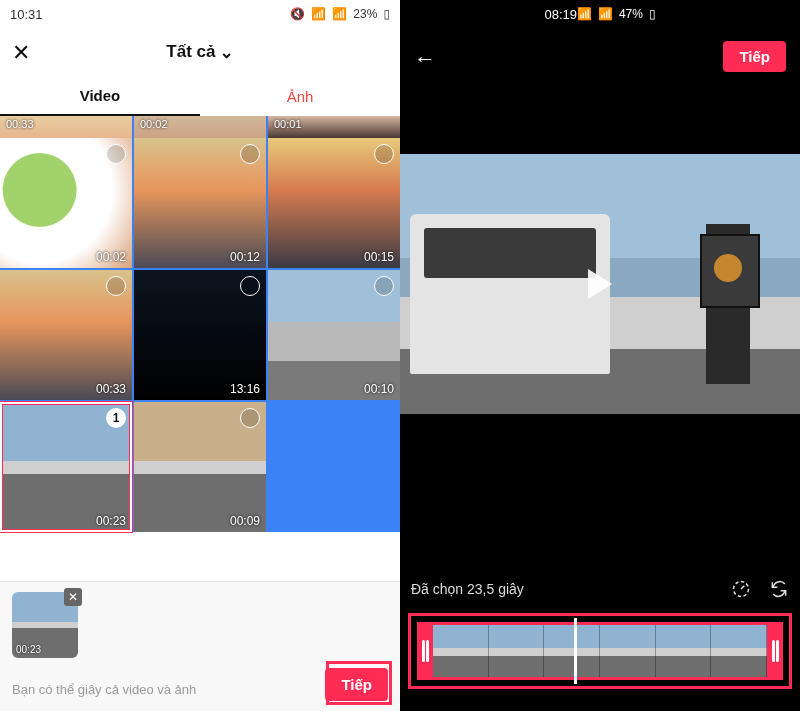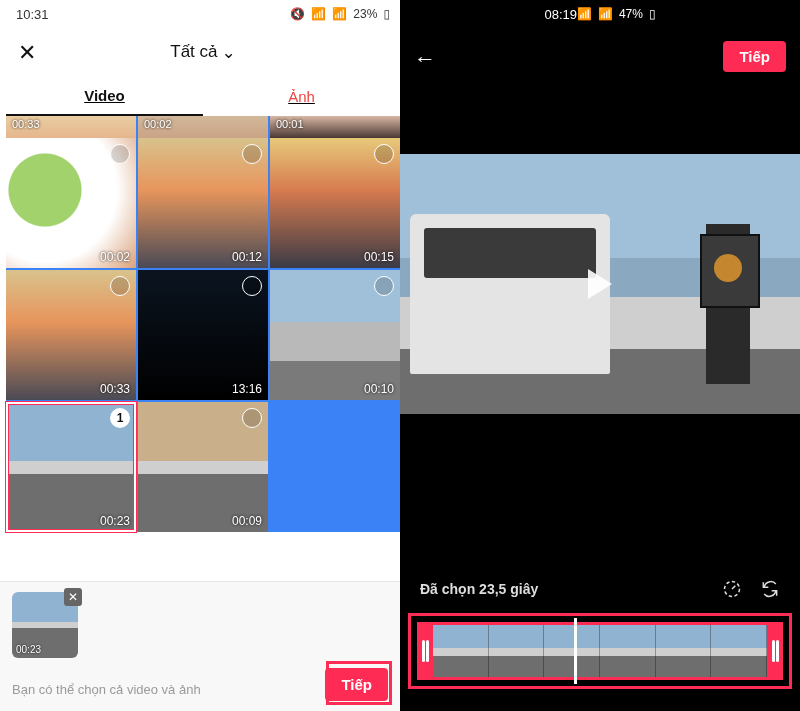--- a/index.html
+++ b/index.html
@@ -1,29 +1,29 @@
 <!DOCTYPE html>
 <html><head>
 <meta charset="utf-8">
 <style>
   * { box-sizing: border-box; margin: 0; padding: 0; }
   body { font-family: -apple-system, Helvetica, Arial, sans-serif; background:#222; }
   .wrap { display:flex; width:800px; height:711px; }
   .phone { width:400px; height:711px; position:relative; overflow:hidden; background:#000; }
-  .phone.left { background:#fff;padding-left:6px; }
+  .phone.left { background:#fff; }
   
   .status { height:28px; display:flex; align-items:center; justify-content:space-between; padding:0 10px; font-size:13px; font-weight:500; }
   .left .status { background:#fff; color:#333; }
   .right .status { background:#000; color:#fff;justify-content:center; }
   .status .icons { display:flex; align-items:center; gap:6px; font-size:12px; }
   .status .icons span { display:inline-flex; align-items:center; }
   .left .header { height:48px; display:flex; align-items:center; justify-content:center; position:relative; }
   .left .close { position:absolute; left:12px; top:12px; font-size:22px; color:#111; }
-  .left .title { font-size:17px; font-weight:400; color:#111; display:flex; gap:4px; }
-  .left .tabs { display:flex; height:40px;text-decoration:underline; }
+  .left .title { font-size:17px; font-weight:700; color:#111; display:flex; gap:4px; }
+  .left .tabs { display:flex; height:40px; }
   .left .tab { flex:1; display:flex; align-items:center; justify-content:center; font-size:15px; color:#ef4444; }
   .left .tab.active { color:#111; font-weight:700; border-bottom:2px solid #111; }
   
   .grid { display:grid; grid-template-columns: repeat(3, 1fr); gap:2px; background:#3b82f6; }
   .row0 .cell { height:22px; }
   .cell { position:relative; background:#555; height:130px; }
   .cell .dur { position:absolute; right:6px; bottom:4px; color:#fff; font-size:12px; text-shadow:0 0 3px #000; }
   .cell .topdur { position:absolute; left:6px; top:2px; color:#fff; font-size:11px; text-shadow:0 0 3px #000; }
   .cell .sel { position:absolute; right:6px; top:6px; width:20px; height:20px; border:1.5px solid #fff; border-radius:50%; background:rgba(0,0,0,0.15); }
   .cell .sel.num { background:#fff; color:#111; font-size:12px; font-weight:700; display:flex; align-items:center; justify-content:center; border:none; }
@@ -56,21 +56,21 @@
   .right .header2 { height:56px; display:flex; align-items:center; justify-content:space-between; padding:0 14px; }
   .right .back { color:#fff; font-size:22px; }
   .right .next2 { background:#fe2c55; color:#fff; padding:7px 16px; border-radius:4px; font-size:15px; font-weight:600; }
   .right .preview { margin-top:70px; width:100%; height:260px; position:relative; background:linear-gradient(#9fc0d8 0 40%,#8aa8bf 40% 55%, #cfcfcf 55% 75%, #6e6e6e 75% 100%);}
   .right .preview .vanbox{position:absolute;left:10px;top:60px;width:200px;height:160px;background:#e4e4e4;border-radius:6px 6px 2px 2px;}
   .right .preview .vanbox::before{content:"";position:absolute;left:14px;top:14px;right:14px;height:50px;background:#3a3a3a;border-radius:3px;}
   .right .preview .sign{position:absolute;right:50px;top:70px;width:44px;height:160px;background:#2a2a2a;}
   .right .preview .sign::before{content:"";position:absolute;left:-6px;top:10px;width:56px;height:70px;background:#3a3a3a;border:2px solid #111;}
   .right .preview .sign::after{content:"";position:absolute;left:8px;top:30px;width:28px;height:28px;border-radius:50%;background:#c4872f;}
   .right .preview .play { position:absolute; left:50%; top:50%; transform:translate(-50%,-50%); width:0;height:0;border-left:24px solid rgba(255,255,255,0.9);border-top:15px solid transparent;border-bottom:15px solid transparent;}
-  .right .toolbar { position:absolute; left:0; right:0; bottom:112px; display:flex; align-items:center; justify-content:space-between; padding:0 20px; color:#ddd; font-size:14px;font-weight:bold; }
+  .right .toolbar { position:absolute; left:0; right:0; bottom:112px; display:flex; align-items:center; justify-content:space-between; padding:0 11px; color:#ddd; font-size:14px; }
   .right .toolbar .ricons { display:flex; gap:18px; align-items:center; }
   .right .timeline-wrap { position:absolute; left:8px; right:8px; bottom:22px; height:76px; border:3px solid #ff2d55; padding:6px; }
   .right .timeline { position:relative; width:100%; height:100%; background:#000; display:flex; }
   .right .timeline .handle { width:16px; background:#fe2c55; display:flex; align-items:center; justify-content:center; }
   .right .timeline .handle::before{ content:""; width:3px; height:22px; background:#fff; border-radius:2px; display:block; margin:0 1px;}
   .right .timeline .handle::after{ content:""; width:3px; height:22px; background:#fff; border-radius:2px; display:block;}
   .right .timeline .frames { flex:1; display:flex; border-top:3px solid #fe2c55; border-bottom:3px solid #fe2c55; }
   .right .timeline .f { flex:1; background:linear-gradient(#8fb3d1 0 45%, #cfcfcf 45% 60%, #6e6e6e 60% 100%); border-right:1px solid rgba(0,0,0,0.3);}
   .right .timeline .playhead { position:absolute; left:43%; top:-4px; bottom:-4px; width:3px; background:#fff; }
 
@@ -154,21 +154,21 @@
         <div class="sel"></div>
         <div class="dur">00:09</div>
       </div>
     </div>
 
     <div class="bottom">
       <div class="sel-thumb">
         <div class="xbtn">✕</div>
         <div class="d">00:23</div>
       </div>
-      <div class="hint">Bạn có thể chọn cả video và ảnh</div>
+      <div class="hint">Bạn có thể giây cả video và ảnh</div>
       <div class="next-btn">Tiếp</div>
       <div class="next-btn-ring"></div>
     </div>
   </div>
 
   <div class="phone right">
     <div class="status">
       <div>08:19</div>
       <div class="icons">
         <span>📶</span>

